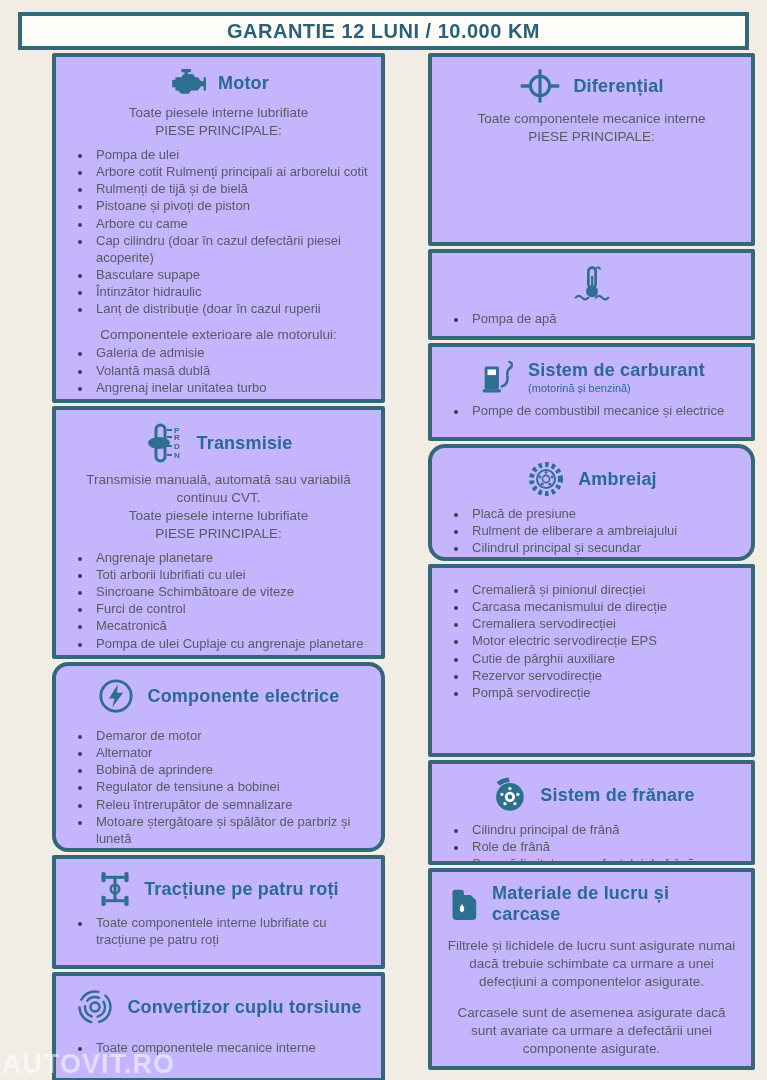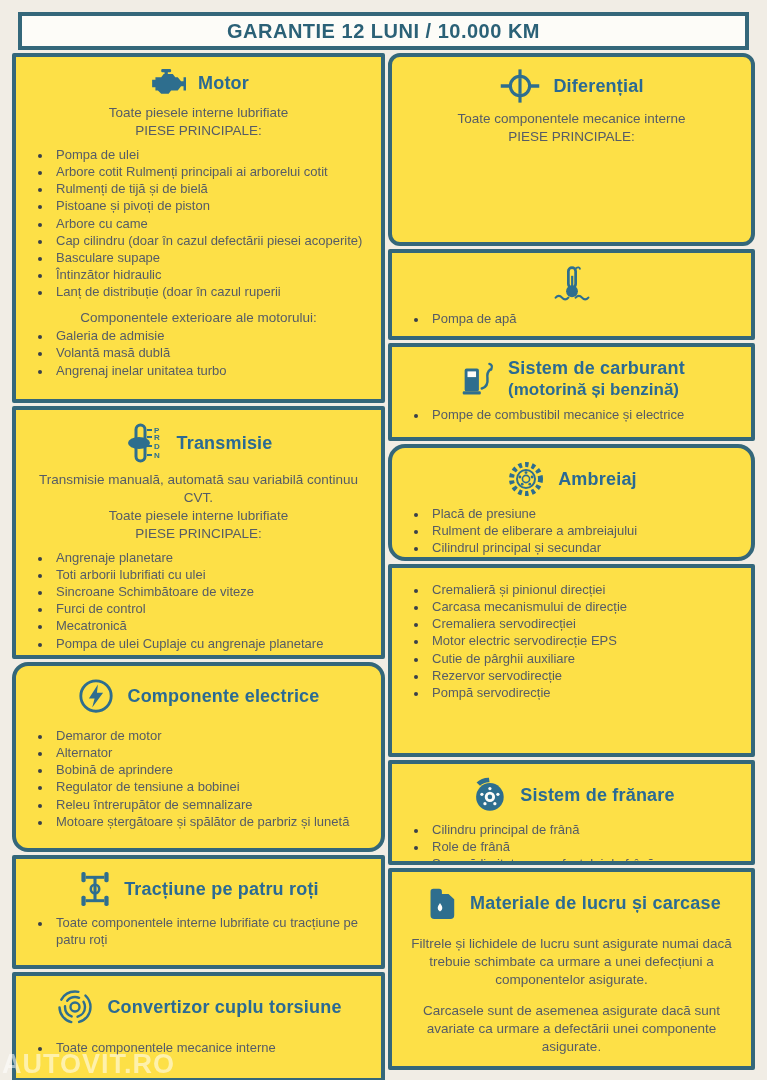--- a/index.html
+++ b/index.html
@@ -22,55 +22,56 @@
   .header .title {
     font-size:20px; font-weight:bold; color:#2b6177; letter-spacing:.5px;
   }
 
   .columns { display:flex; gap:3px; margin:0 12px; align-items:flex-start; }
   .col { display:flex; flex-direction:column; }
   .col-left { width:373px; flex:0 0 373px; }
   .col-right { flex:1 1 auto; }
 
   .card {
-    background:#fde047;
+    background:#c4b5fd;
     border:4px solid #34677a;
     border-radius:2px;
     margin-bottom:3px;
     padding:7px 12px 4px 12px;
     overflow:hidden;
+    margin-left:40px;
   }
   .card:last-child { margin-bottom:0; }
 
   .card-motor       { height:350px; }
   .card-transmisie  { height:253px; }
   .card-electrice   { height:190px;border-radius:16px; }
   .card-tractiune   { height:114px; }
   .card-convertizor { height:110px; }
 
-  .card-diferential { height:193px;border-radius:12px; }
+  .card-diferential { height:193px; }
   .card-racire      { height:91px;  }
   .card-carburant   { height:98px;  }
   .card-ambreiaj    { height:117px;border-radius:17px; }
   .card-directie    { height:193px; }
   .card-franare     { height:105px; }
   .card-materiale   { height:202px; }
 
   .card-head {
     display:flex; align-items:center; justify-content:center;
     gap:12px; margin:4px 0 6px 0;
   }
   .icon { color:#2e6e8e; display:inline-flex; flex:0 0 auto; }
   .icon svg { display:block; }
   .titles { text-align:left; }
   .card-title {
     font-size:18px; font-weight:bold; color:#2a6a94; letter-spacing:.2px;
   }
   .card-subtitle {
-    font-size:17px; font-weight:bold; color:#2a6a94; margin-top:1px;
+    font-size:11px; font-weight:normal; color:#2a6a94; margin-top:1px;
   }
 
   .intro { text-align:center; font-size:13.5px; line-height:1.33; color:#565c66; }
   .intro-block { margin:2px 0 2px 0; }
 
   ul.bullets { list-style:disc; padding-left:24px; margin-top:6px; }
   ul.bullets li {
     font-size:13px; line-height:1.32; color:#565c66; padding-left:4px;
   }
   ul.bullets li::marker { color:#3a404a; font-size:12px; }

